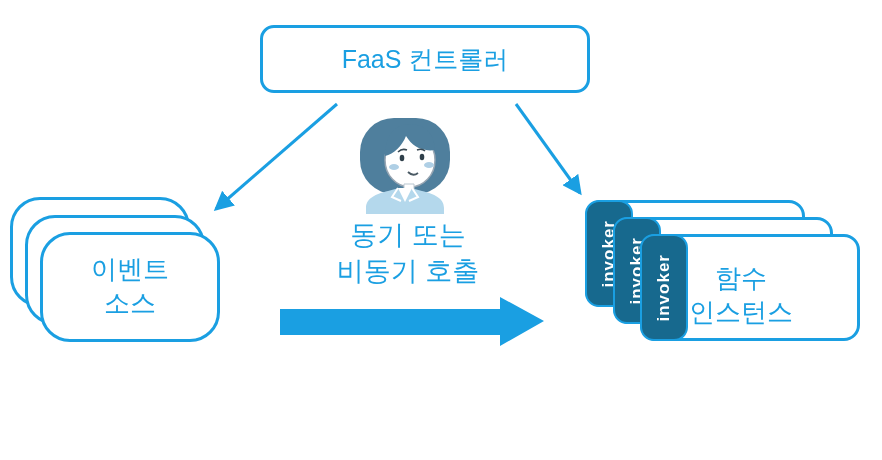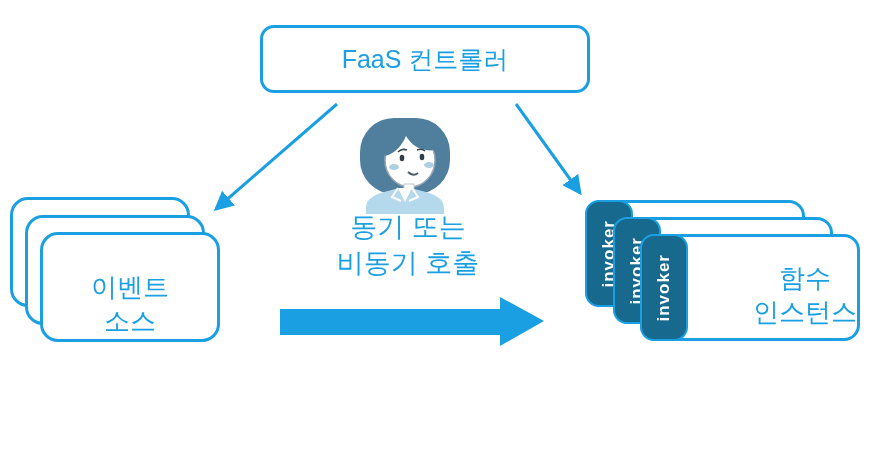--- a/index.html
+++ b/index.html
@@ -31,33 +31,33 @@
     color: var(--accent);
     text-align: center;
   }
 
   .multiline { white-space: pre-line; line-height: 1.3; }
 
   
   .controller-box { left: 260px; top: 25px; width: 330px; height: 68px; border-radius: 14px; font-size: 25px; }
 
   
-  .es-card { width: 180px; height: 110px; border-radius: 18px; font-size: 26px; align-items: flex-end; }
+  .es-card { width: 180px; height: 110px; border-radius: 30px; font-size: 26px; }
   .es-back   { left: 10px; top: 197px; z-index: 2; }
   .es-middle { left: 25px; top: 215px; z-index: 3; }
   .es-front  { left: 40px; top: 232px; z-index: 4; }
 
   
   .fi-card { width: 220px; height: 107px; border-radius: 16px; font-size: 26px; }
   .fi-back   { left: 585px; top: 200px; z-index: 2; }
   .fi-middle { left: 613px; top: 217px; z-index: 3; }
   .fi-front  { left: 640px; top: 234px; z-index: 4; }
   .fi-card .label-area {
     position: absolute; left: 46px; right: 0; top: 0; bottom: 0;
-    display: flex; align-items: center; justify-content: flex-end; margin-top: 16px;
+    display: flex; align-items: center; justify-content: flex-start; margin-top: 16px;
   }
   .invoker-tab {
     position: absolute;
     left: -3px; top: -3px;
     width: 48px; height: calc(100% + 6px);
     box-sizing: border-box;
     background: var(--invoker-tab);
     border: 2px solid var(--accent);
     border-radius: 14px;
     display: flex; align-items: center; justify-content: center;
@@ -71,21 +71,21 @@
     letter-spacing: 1px;
     white-space: nowrap;
   }
 
   
   .platform-box { left: 16px; top: 378px; width: 850px; height: 66px; border-radius: 18px; font-size: 27px; }
 
   
   .call-label {
     position: absolute;
-    left: 298px; top: 209px; width: 220px;
+    left: 298px; top: 217px; width: 220px;
     text-align: center;
     color: var(--accent);
     font-size: 27px;
     line-height: 36px;
     z-index: 3;
   }
 
   
   .arrow-layer { position: absolute; left: 0; top: 0; z-index: 1; pointer-events: none; }
   .arrow-layer line { stroke: var(--accent); stroke-width: 3; }

